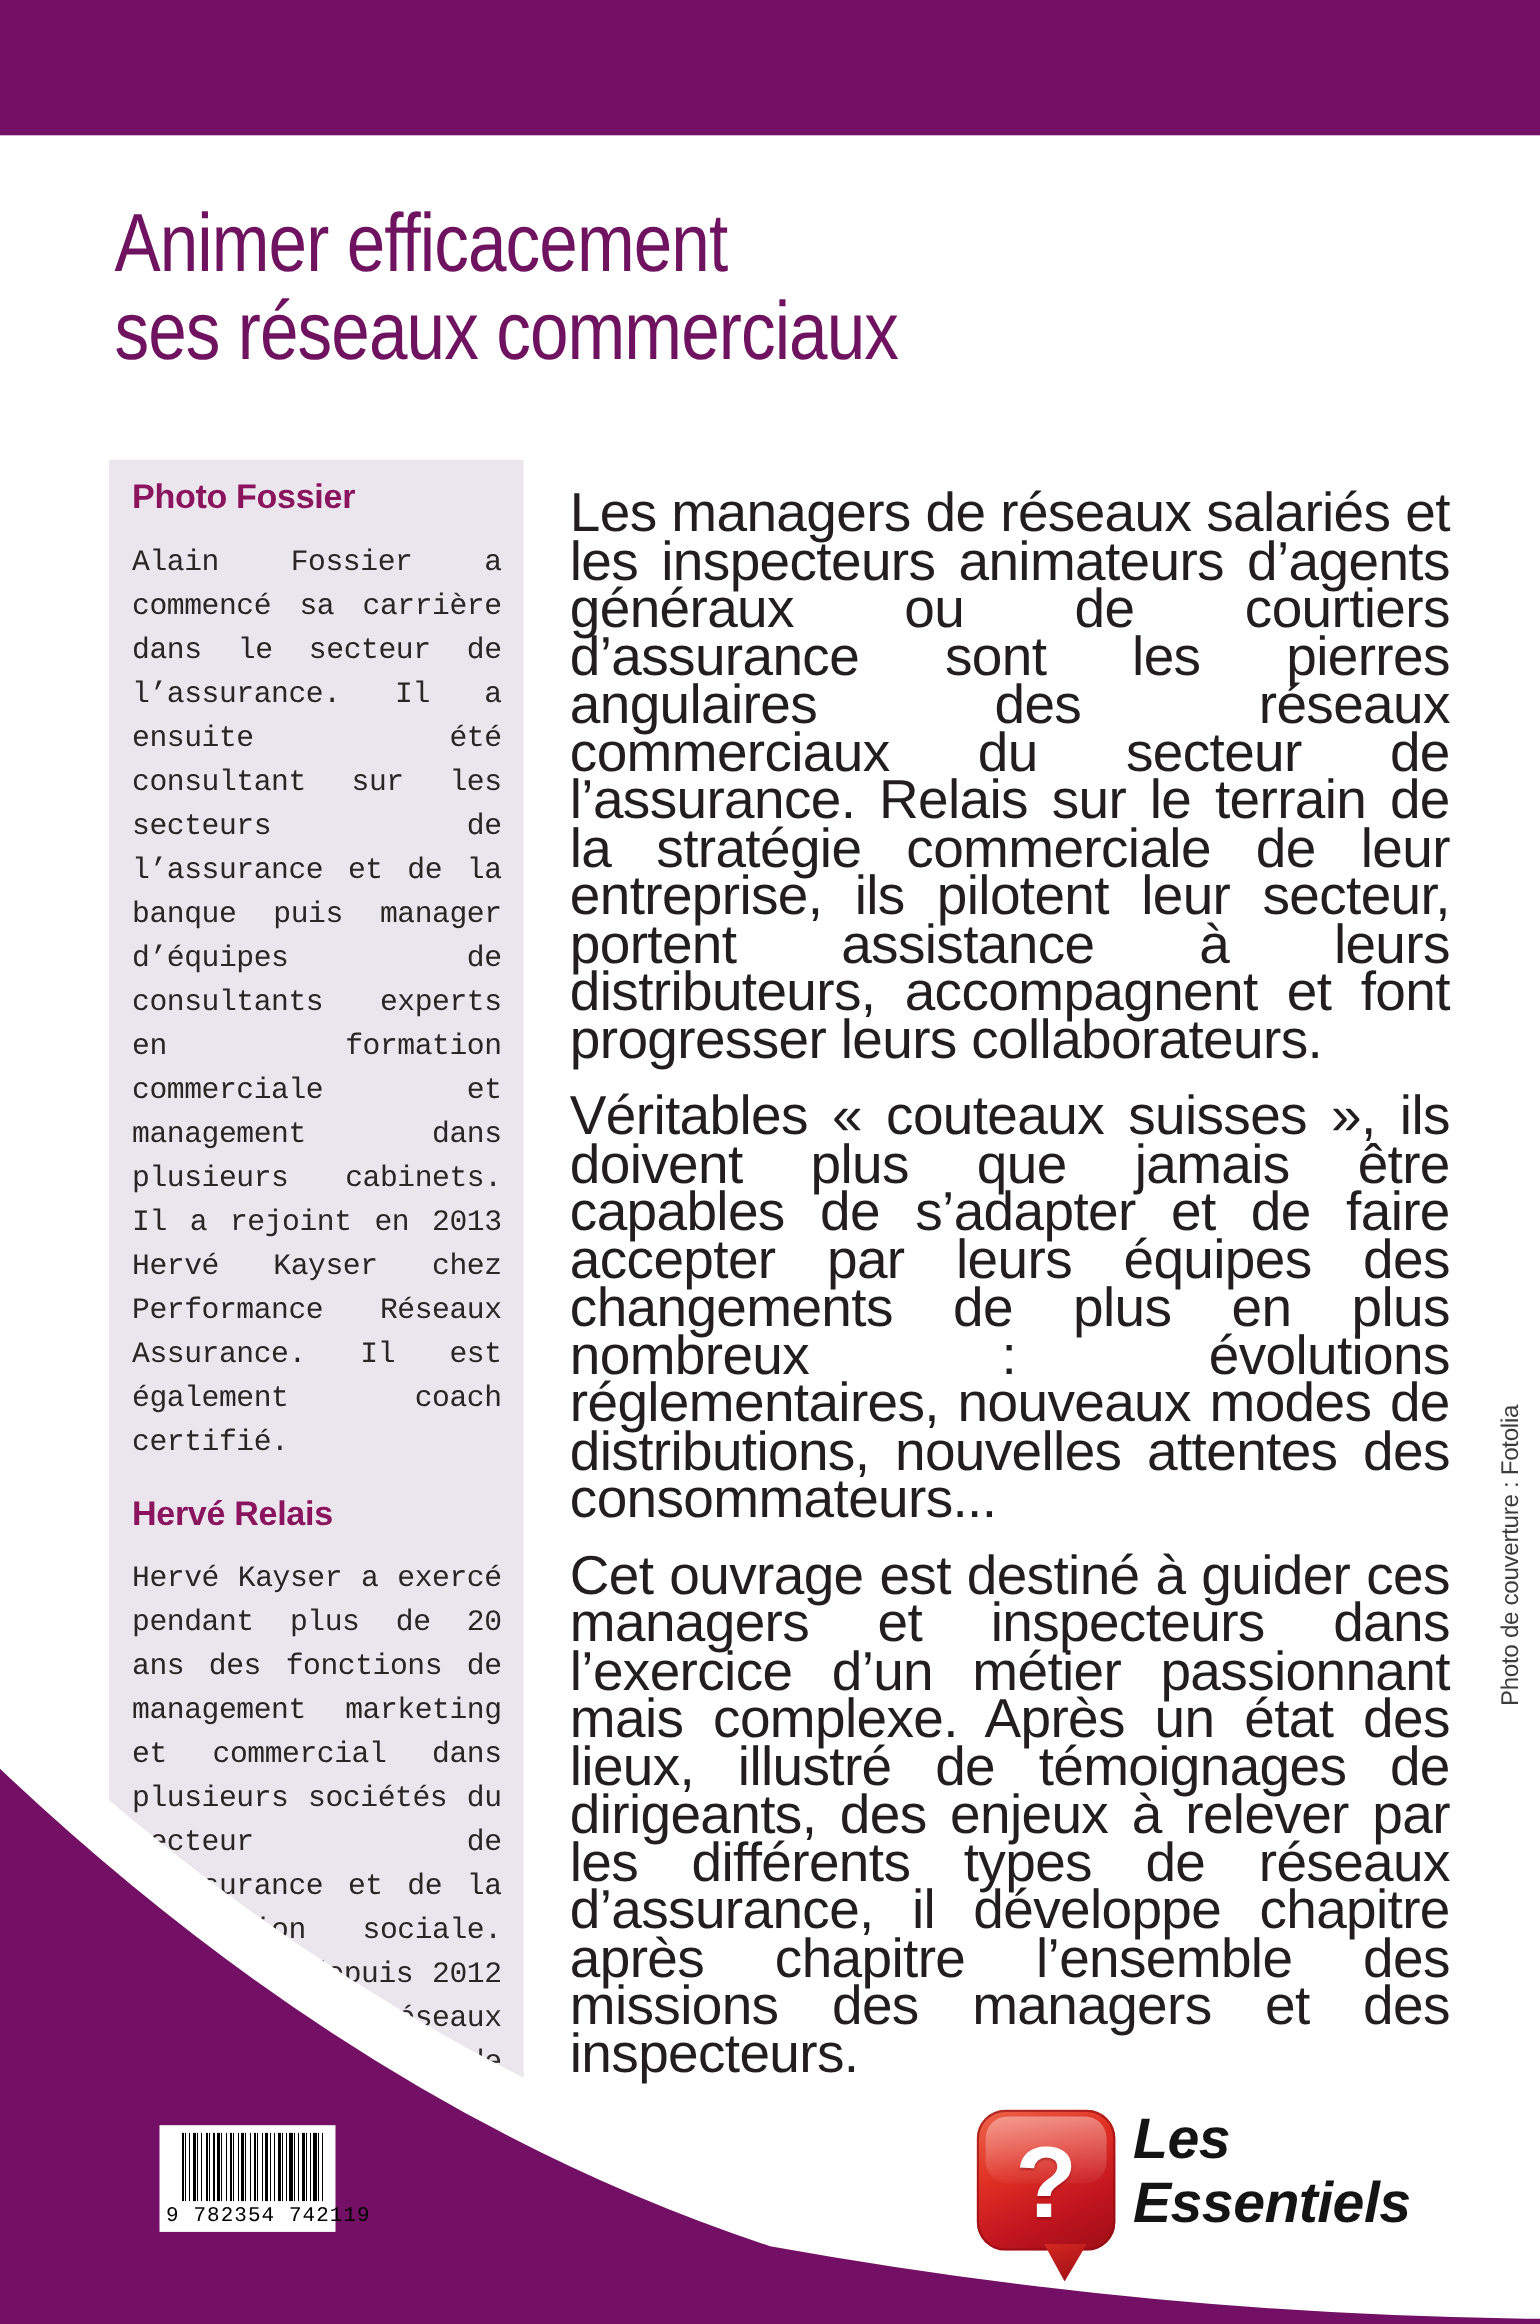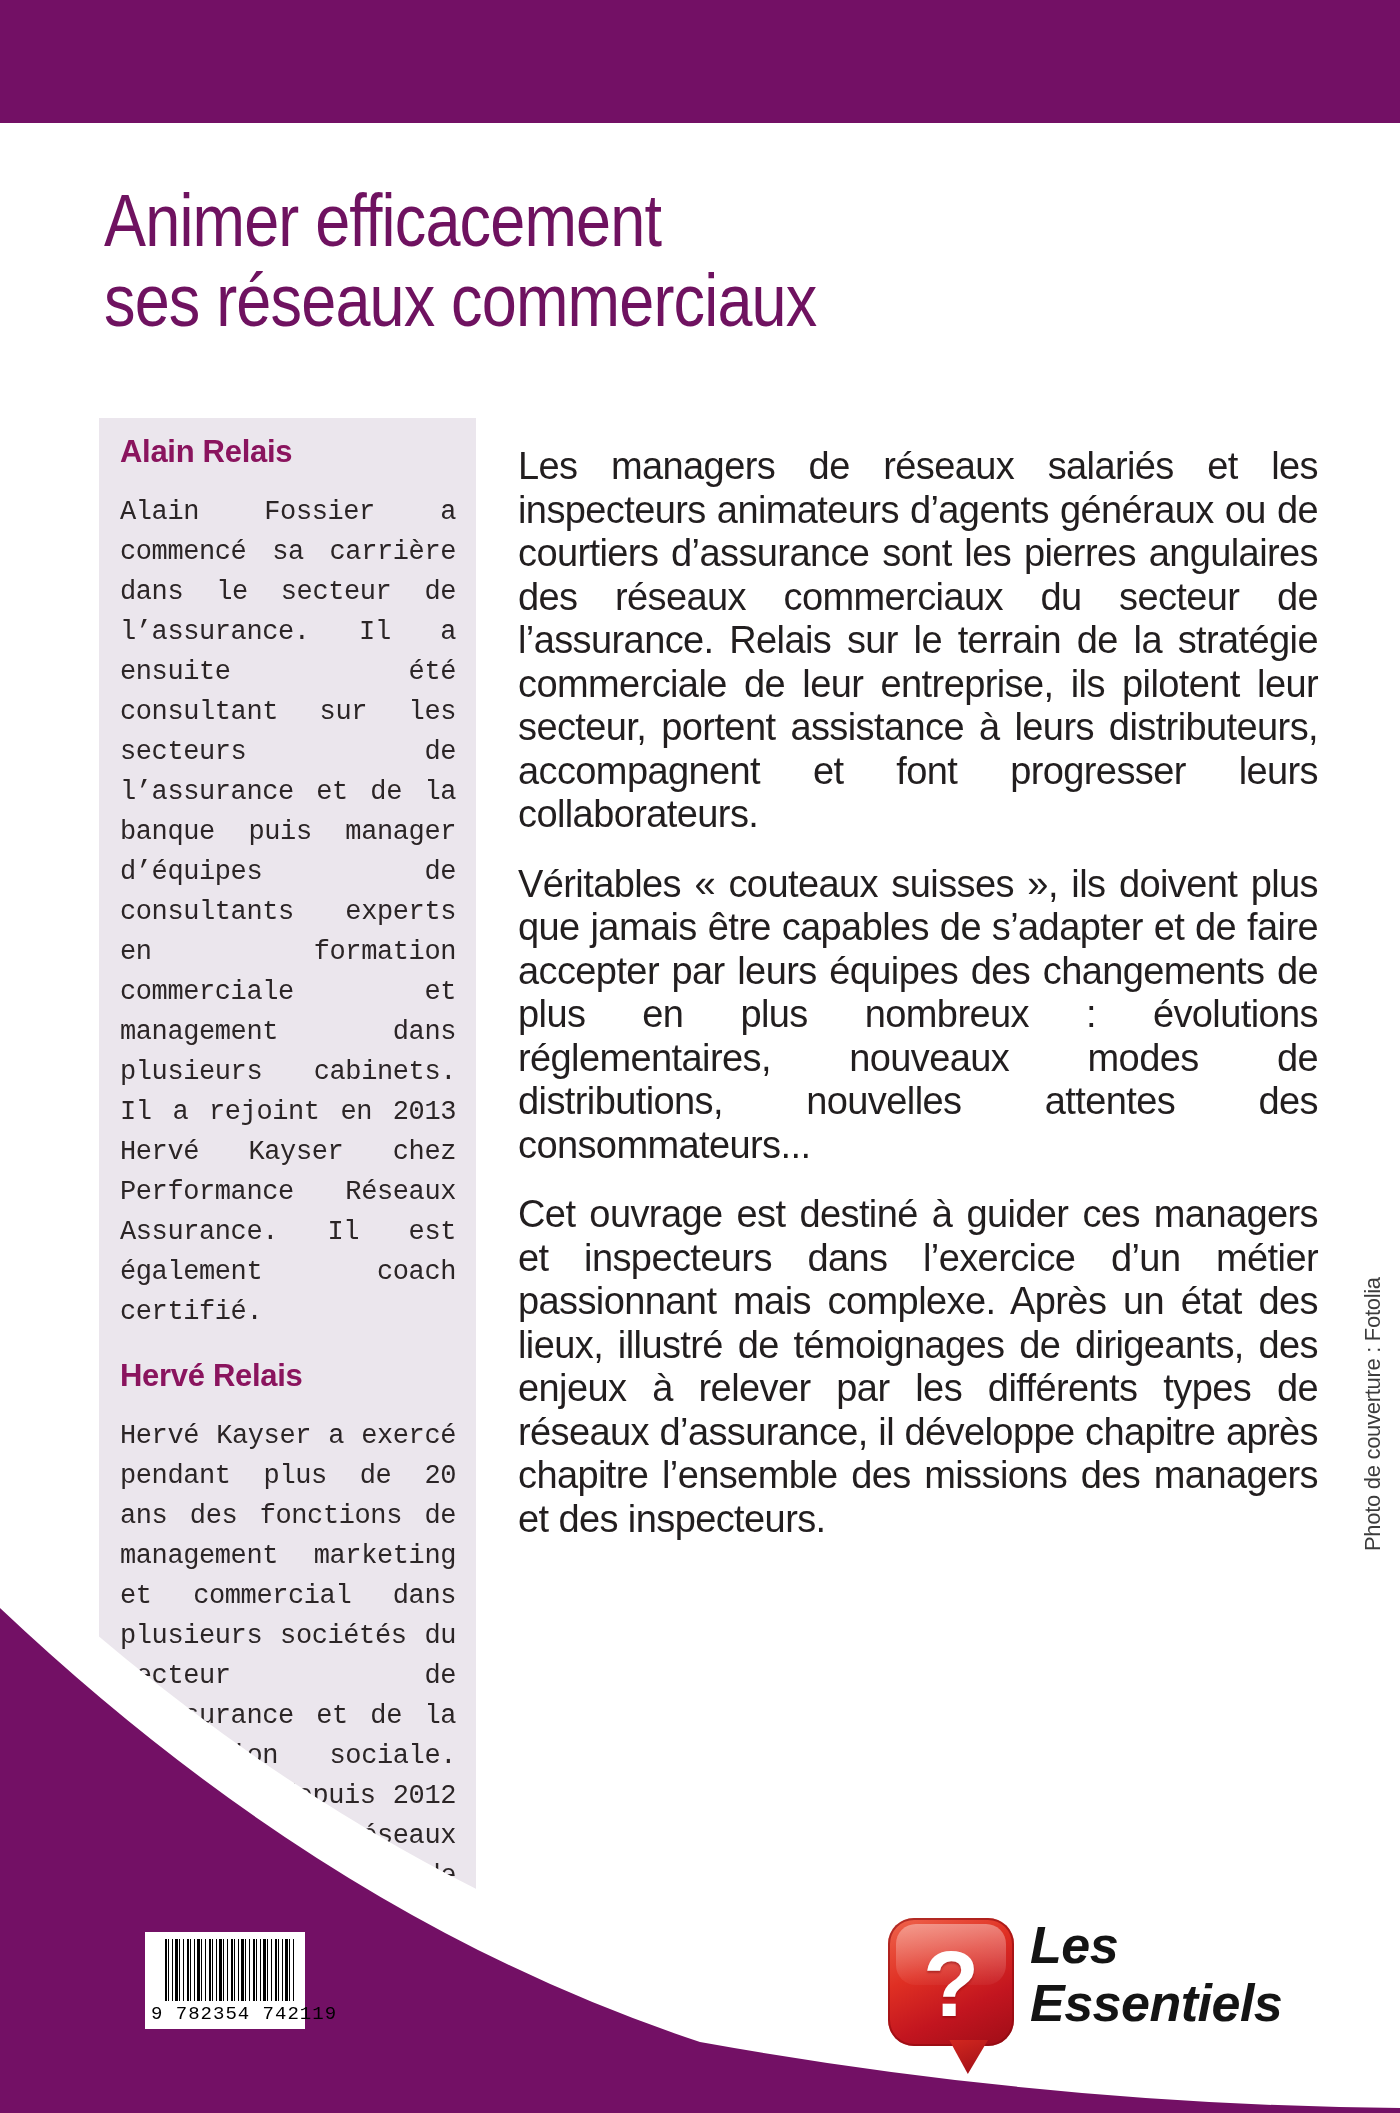--- a/index.html
+++ b/index.html
@@ -27,21 +27,21 @@
   }
   .author-name.second{margin-top:26px;}
   .author-bio{
     font-size:27px;line-height:40px;color:#2b2526;text-align:justify;margin:0;
     letter-spacing:-.4px;
     font-family:Liberation Mono, monospace;
   }
   
   .main-col{position:absolute;left:518px;top:445px;width:800px;z-index:2;}
   .main-col p{
-    font-size:38px;line-height:43.5px;color:#221e1f;text-align:justify;
+    font-size:50px;line-height:43.5px;color:#221e1f;text-align:justify;
     margin:0 0 26px 0;letter-spacing:-.6px;
   }
   
   .photo-credit{
     position:absolute;left:1254px;top:1417px;width:240px;height:28px;z-index:2;
     transform:rotate(-90deg);transform-origin:center center;
     font-size:22px;color:#3c3c3c;text-align:center;white-space:nowrap;letter-spacing:-.3px;
   }
   
   .bottom-sweep{position:absolute;left:0;top:0;width:1400px;height:2113px;z-index:3;pointer-events:none;}
@@ -92,21 +92,21 @@
 <body>
 
 <div class="top-band"></div>
 
 <div class="book-title">
   <div>Animer efficacement</div>
   <div>ses réseaux commerciaux</div>
 </div>
 
 <div class="author-panel">
-  <p class="author-name">Alain Relais</p>
+  <p class="author-name">Photo Fossier</p>
   <p class="author-bio">Alain Fossier a commencé sa carrière dans le secteur de l’assurance. Il a ensuite été consultant sur les secteurs de l’assurance et de la banque puis manager d’équipes de consultants experts en formation commerciale et management dans plusieurs cabinets. Il a rejoint en 2013 Hervé Kayser chez Performance Réseaux Assurance. Il est également coach certifié.</p>
   <p class="author-name second">Hervé Relais</p>
   <p class="author-bio">Hervé Kayser a exercé pendant plus de 20 ans des fonctions de management marketing et commercial dans plusieurs sociétés du secteur de l’assurance et de la protection sociale. Il dirige depuis 2012 Performance Réseaux Assurance, cabinet de conseil, de formation et de coaching, spécialisé dans l’efficacité des réseaux de distribution d’assurance.</p>
 </div>
 
 <div class="main-col">
   <p>Les managers de réseaux salariés et les inspecteurs animateurs d’agents généraux ou de courtiers d’assurance sont les pierres angulaires des réseaux commerciaux du secteur de l’assurance. Relais sur le terrain de la stratégie commerciale de leur entreprise, ils pilotent leur secteur, portent assistance à leurs distributeurs, accompagnent et font progresser leurs collaborateurs.</p>
   <p>Véritables « couteaux suisses », ils doivent plus que jamais être capables de s’adapter et de faire accepter par leurs équipes des changements de plus en plus nombreux : évolutions réglementaires, nouveaux modes de distributions, nouvelles attentes des consommateurs...</p>
   <p>Cet ouvrage est destiné à guider ces managers et inspecteurs dans l’exercice d’un métier passionnant mais complexe. Après un état des lieux, illustré de témoignages de dirigeants, des enjeux à relever par les différents types de réseaux d’assurance, il développe chapitre après chapitre l’ensemble des missions des managers et des inspecteurs.</p>
 </div>

